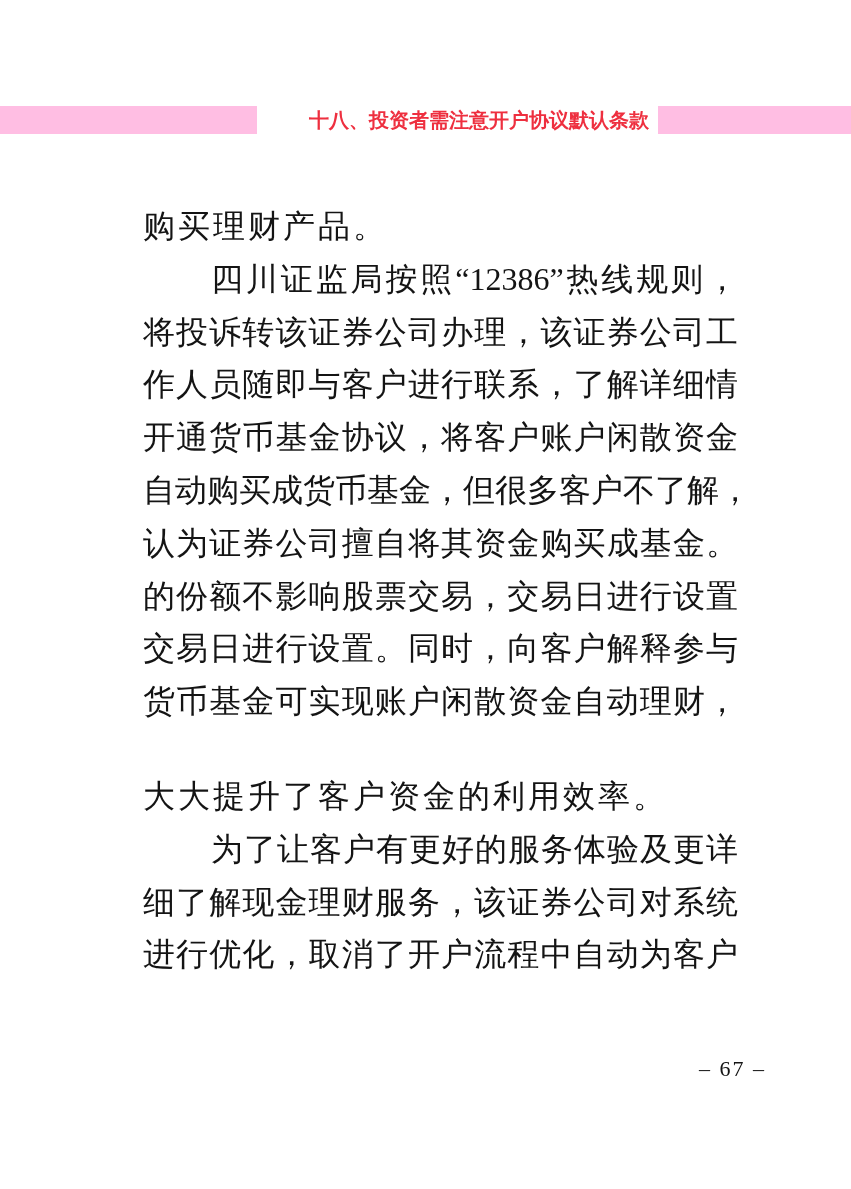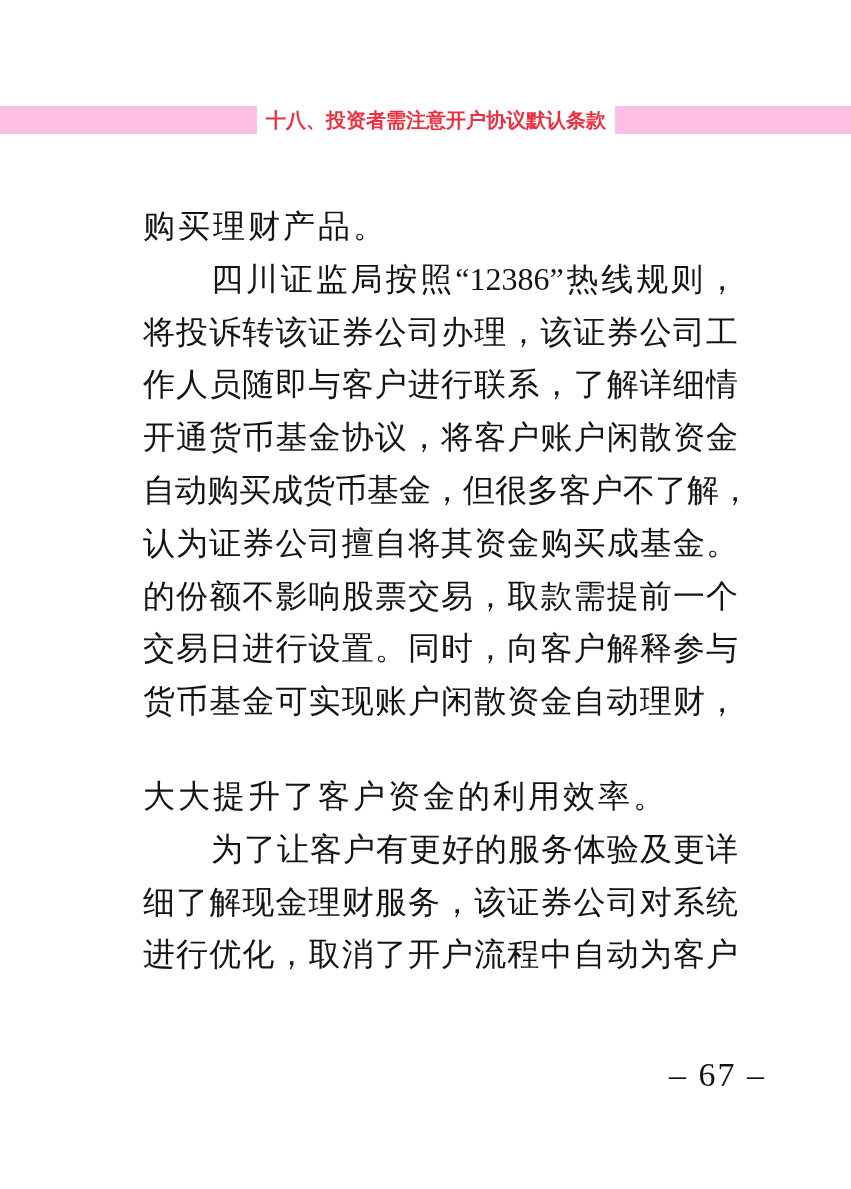--- a/index.html
+++ b/index.html
@@ -58,45 +58,45 @@
     margin-top: 42px;
   }
   .text-line.indent {
     padding-left: 68px;
   }
   
   .page-number {
     position: absolute;
     top: 1056px;
     right: 85px;
-    font-size: 34px;
+    font-size: 22px;
     letter-spacing: 2px;
     color: #141414;
     white-space: nowrap;
     margin-left: 20px;
   }
 </style>
 </head>
 <body style="background: rgb(255, 255, 255);">
 
 <div class="chapter-header">
   <div class="band band-left" style="background: rgb(255, 190, 227);"></div>
-  <div class="chapter-title-box" style="color: rgb(238, 47, 63);">十八、投资者需注意开户协议默认条款</div>
+  <div class="chapter-title-box" style="color: rgb(238, 47, 63); padding-left: 43px;">十八、投资者需注意开户协议默认条款</div>
   <div class="band band-right" style="background: rgb(255, 190, 227);"></div>
 </div>
 
 <div class="body-text" id="body-text">
     <div class="text-line nojust">购买理财产品。</div>
     <div class="text-line justify indent">四川证监局按照“12386”热线规则，</div>
     <div class="text-line justify">将投诉转该证券公司办理，该证券公司工</div>
     <div class="text-line justify">作人员随即与客户进行联系，了解详细情</div>
     <div class="text-line justify">开通货币基金协议，将客户账户闲散资金</div>
     <div class="text-line justify">自动购买成货币基金，但很多客户不了解，</div>
     <div class="text-line justify">认为证券公司擅自将其资金购买成基金。</div>
-    <div class="text-line justify">的份额不影响股票交易，取款需提前一个</div>
+    <div class="text-line justify">的份额不影响股票交易，交易日进行设置</div>
     <div class="text-line justify">交易日进行设置。同时，向客户解释参与</div>
     <div class="text-line justify">货币基金可实现账户闲散资金自动理财，</div>
     <div class="text-line nojust">大大提升了客户资金的利用效率。</div>
     <div class="text-line justify indent">为了让客户有更好的服务体验及更详</div>
     <div class="text-line justify">细了解现金理财服务，该证券公司对系统</div>
     <div class="text-line justify">进行优化，取消了开户流程中自动为客户</div>
   </div>
 
 <div class="page-number">– 67 –</div>
 

